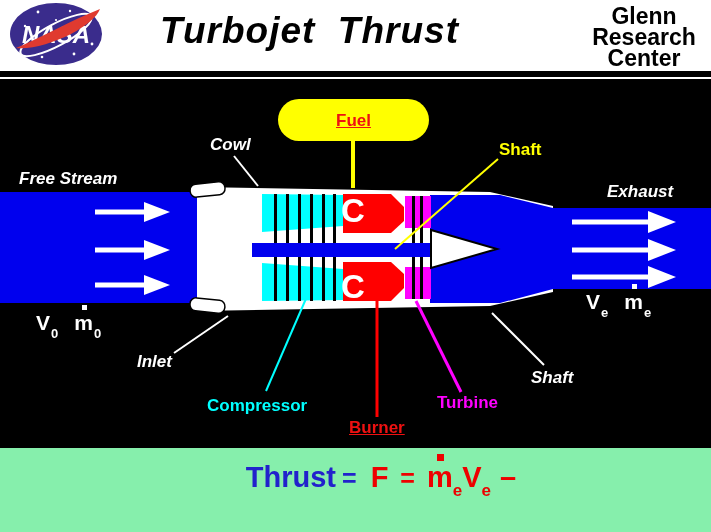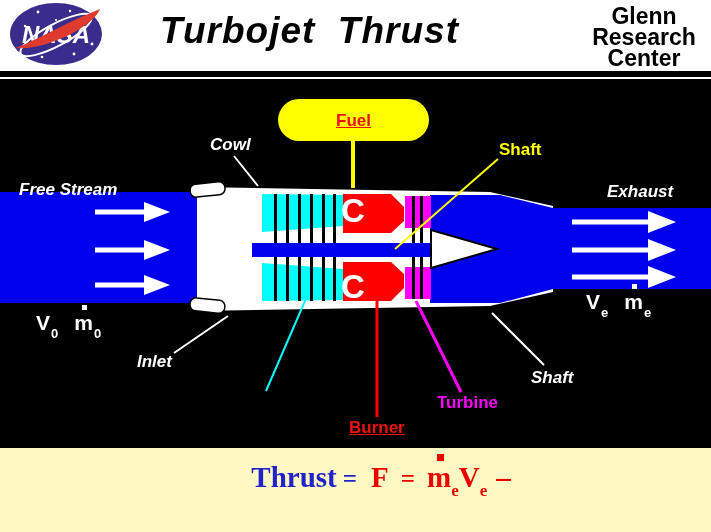--- a/index.html
+++ b/index.html
@@ -30,21 +30,21 @@
   .station .sub{font-size:13px;position:relative;top:8px;margin-left:1px;}
   .station .sp{margin-left:16px;}
 
   .mdot{position:relative;display:inline-block;}
   .mdot::before{content:'';position:absolute;width:5px;height:5px;background:currentColor;
     top:-6px;left:40%;}
 
   #legend{position:absolute;left:8px;top:318px;color:#fff;font-size:18px;font-weight:bold;line-height:24px;}
 
   
-  #footer{position:absolute;left:0;top:448px;width:711px;height:84px;background:#fef9c3;font-family:Liberation Serif, serif;}
+  #footer{position:absolute;left:0;top:448px;width:711px;height:84px;background:#86efac;}
   #equation{margin-top:13px;display:flex;justify-content:center;align-items:baseline;
     transform:translateX(30px);font-weight:bold;font-size:29px;}
   .eq-blue{color:#2222cc;} .eq-red{color:#ee0000;}
   .eq-sign{margin:0 12px;font-size:25px;}
   .eq-sign-tight{margin:0 0 0 6px;font-size:25px;}
   .eq-minus{margin:0 9px;}
   .esub{font-size:17px;position:relative;top:9px;}
   .eqm::before{width:7px;height:7px;top:-7px;}
 </style>
 </head>
@@ -148,24 +148,25 @@
     <line x1="461" y1="313" x2="416" y2="222" stroke="#ff00ff" stroke-width="3"></line>
     <line x1="544" y1="286" x2="492" y2="234" stroke="#fff" stroke-width="2"></line>
   </svg>
 
   <div id="fuel-tank">
     <div class="lbl rd">Fuel</div>
   </div>
 
   <div class="lbl w" style="left:210px;top:56px">Cowl</div>
   <div class="lbl yl" style="left:499px;top:61px">Shaft</div>
-  <div class="lbl w" style="left:19px;top:101px">Free Stream</div>
+  <div class="lbl w" style="left:19px;top:90px">Free Stream</div>
   <div class="lbl w" style="left:607px;top:103px">Exhaust</div>
   <div class="lbl w" style="left:137px;top:273px">Inlet</div>
   <div class="lbl w" style="left:531px;top:289px">Shaft</div>
+  <div class="lbl cy" style="left:207px;top:317px">Compressor</div>
   <div class="lbl mg" style="left:437px;top:314px">Turbine</div>
   <div class="lbl rd" style="left:349px;top:339px">Burner</div>
 
   <div class="station" style="left:36px;top:232px">
     <span>V</span><span class="sub">0</span><span class="mdot sp">m</span><span class="sub">0</span>
   </div>
   <div class="station" style="left:586px;top:211px">
     <span>V</span><span class="sub">e</span><span class="mdot sp">m</span><span class="sub">e</span>
   </div>
 

